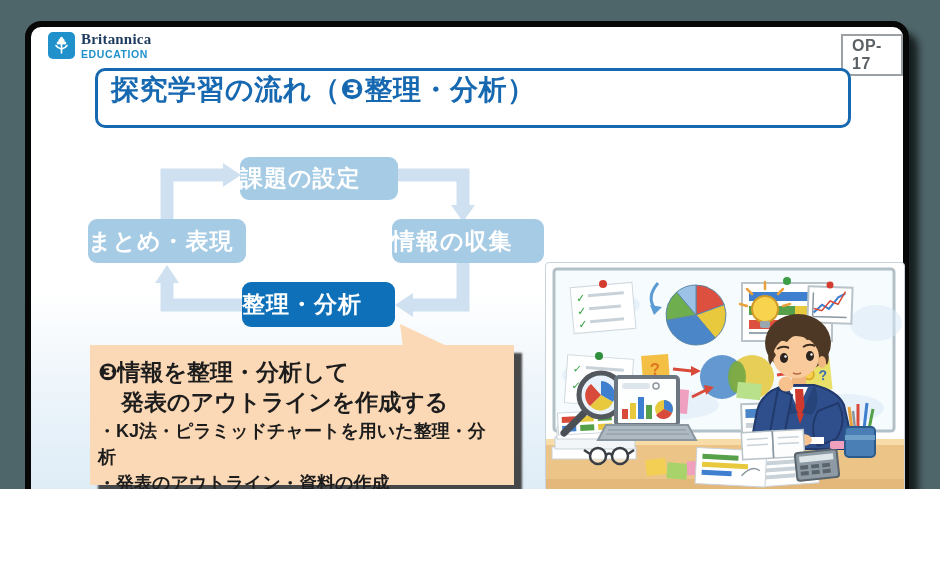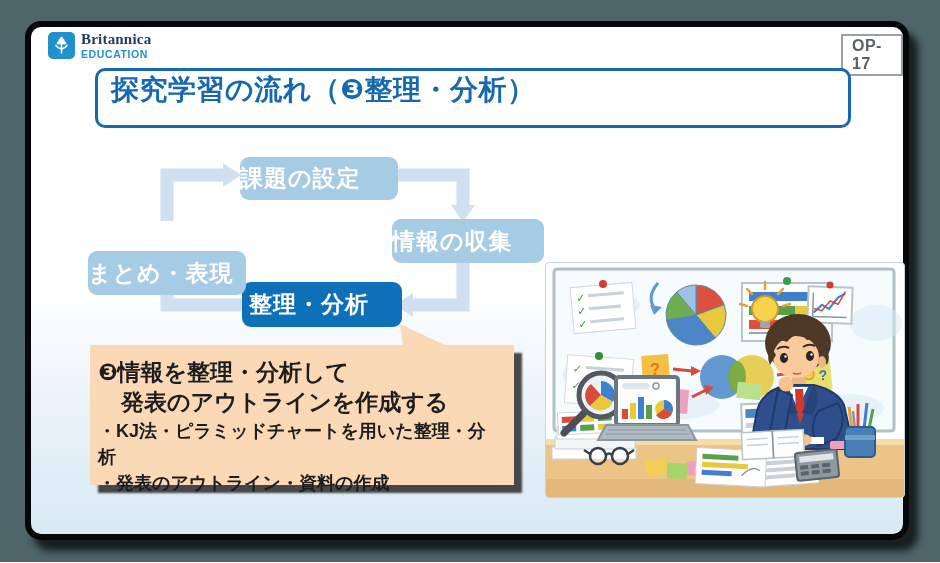--- a/index.html
+++ b/index.html
@@ -1,17 +1,17 @@
 <!DOCTYPE html>
 <html style="--page-bg: #4e6569; --accent-blue: #1668b0; --box-light: #a6cbe4; --box-active: #0d70b8; --arrow: #cfe1f0; --callout-bg: #fbd9b6; --slide-bottom: #d8e9f4; --logo-blue: #2191cc; --logo-navy: #1c3a5e;"><head>
 <meta charset="utf-8">
 <style>
   html,body{margin:0;padding:0;}
   body{font-family:"Liberation Sans","DejaVu Sans",sans-serif;}
-  .viewport{position:relative;width:940px;height:562px;background:var(--page-bg,#4e6569);overflow:hidden;}
+  .viewport{position:relative;width:940px;height:489px;background:var(--page-bg,#4e6569);overflow:hidden;}
   .slide{
     position:absolute;left:25px;top:21px;width:884px;height:519px;
     box-sizing:border-box;border:6px solid #070707;border-radius:16px;
     background:linear-gradient(180deg,#ffffff 0%,#ffffff 52%,#eaf3fa 75%,var(--slide-bottom,#d8e9f4) 100%);
     box-shadow:9px 11px 7px rgba(5,8,8,.75);
   }
   
   .logo{position:absolute;left:17px;top:5px;display:flex;align-items:center;gap:6px;}
   .logo-icon{width:27px;height:27px;border-radius:5px;background:var(--logo-blue,#2191cc);display:flex;align-items:center;justify-content:center;}
   .logo-text{line-height:1;}
@@ -31,22 +31,22 @@
   
   .flow-arrows{position:absolute;left:0;top:0;pointer-events:none;}
   .flow-box{
     position:absolute;border-radius:9px;background:var(--box-light,#a6cbe4);
     color:#fff;font-weight:800;font-size:23px;letter-spacing:1px;
     display:flex;align-items:center;justify-content:flex-start;
   }
   .flow-box.active{background:var(--box-active,#0d70b8);}
   .fb-1{left:209px;top:130px;width:158px;height:43px;}
   .fb-2{left:361px;top:192px;width:152px;height:44px;}
-  .fb-3{left:211px;top:255px;width:153px;height:45px;padding-left:7px;}
-  .fb-4{left:57px;top:192px;width:158px;height:44px;margin-top:32px;}
+  .fb-3{left:211px;top:255px;width:153px;height:45px;}
+  .fb-4{left:57px;top:192px;width:158px;height:44px;}
   
   .callout-tail{position:absolute;left:350px;top:293px;pointer-events:none;}
   .callout{
     position:absolute;left:59px;top:318px;width:424px;height:140px;box-sizing:border-box;
     background:var(--callout-bg,#fbd9b6);box-shadow:8px 8px 2px rgba(48,48,48,.88);
     padding:12px 14px 10px 8px;color:#1d1d1d;
   }
   .callout-h{font-size:23px;font-weight:800;line-height:1.32;}
   .callout-h2{padding-left:23px;}
   .callout-b{font-size:18px;font-weight:700;line-height:1.45;}

